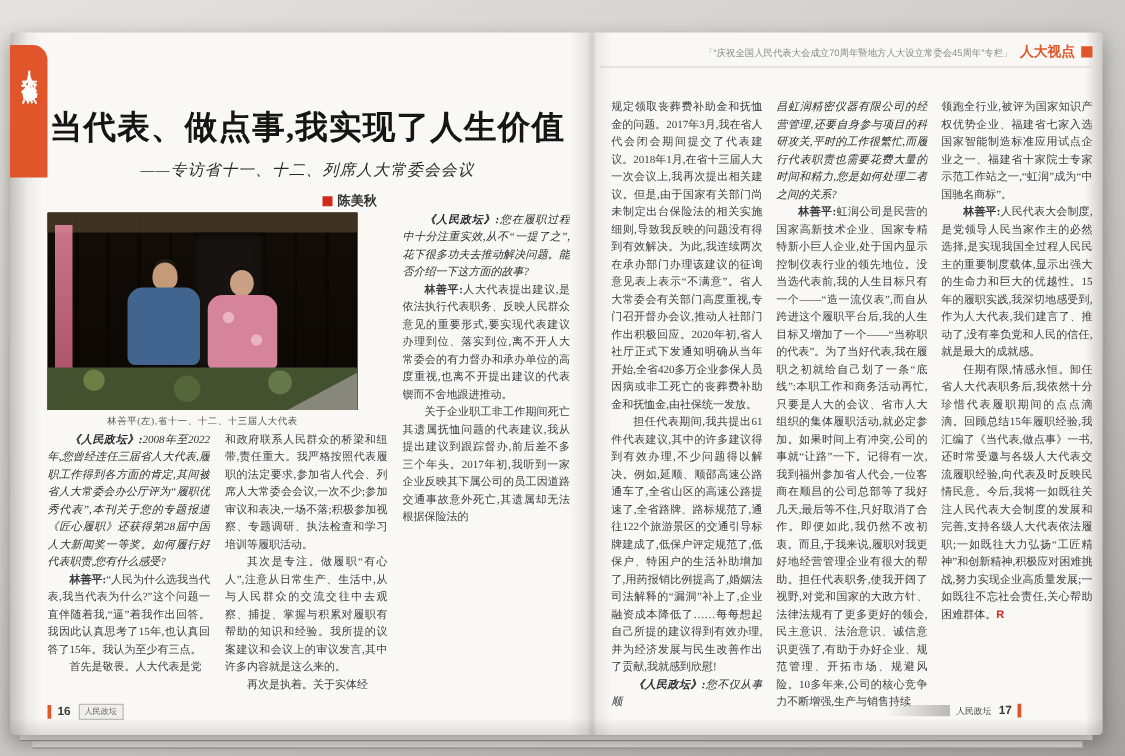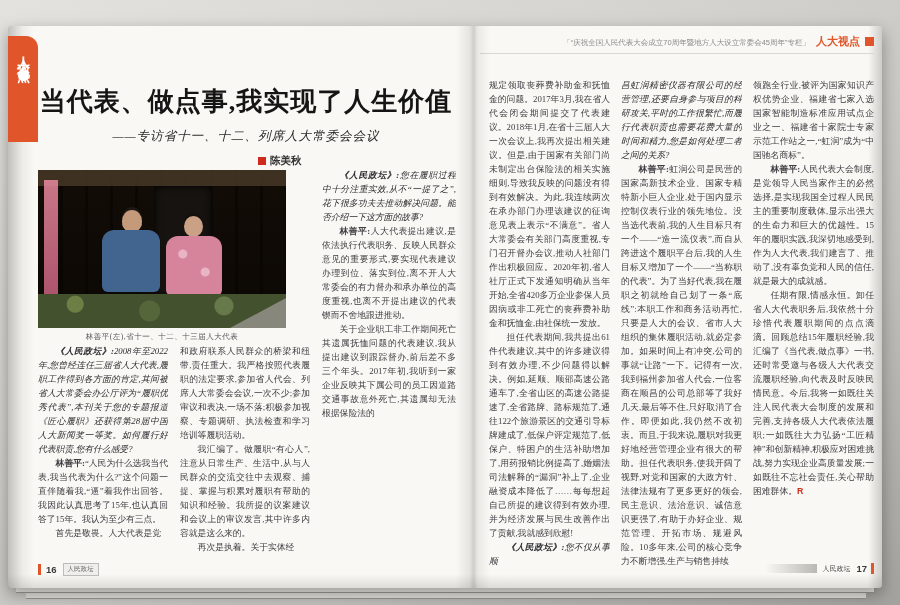--- a/index.html
+++ b/index.html
@@ -69,21 +69,21 @@
     font-family:"Liberation Sans",sans-serif;white-space:nowrap;}
   .rp-header .section{color:#e0562a;font-size:11px;font-weight:bold;margin-left:6px;font-family:"Liberation Serif",serif;}
   .rp-header .sq{display:inline-block;width:9px;height:9px;background:#e0562a;margin-left:5px;vertical-align:-1px;}
   .rp-rule{position:absolute;left:472px;top:27px;width:394px;height:1px;background:#d9d7d2;}
 
   
   .footer-l{position:absolute;left:30px;top:537px;display:flex;align-items:center;font-family:"Liberation Sans",sans-serif;}
   .footer-l .bar{width:3px;height:11px;background:#e0562a;margin-right:5px;}
   .footer-l .num{font-size:9.5px;font-weight:bold;color:#3a3a3a;margin-right:6px;}
   .footer-l .mag{font-size:6.5px;color:#666;border:1px solid #bbb;background:#efeeea;padding:1px 4px;}
-  .footer-r{position:absolute;left:700px;top:537px;width:166px;display:flex;align-items:center;justify-content:flex-end;font-family:"Liberation Sans",sans-serif;}
+  .footer-r{position:absolute;left:700px;top:537px;width:166px;display:flex;align-items:center;font-family:"Liberation Sans",sans-serif;}
   .footer-r .grad{width:52px;height:9px;background:linear-gradient(90deg,transparent,#b9b8b4);margin-right:5px;}
   .footer-r .mag{font-size:7px;color:#444;margin-right:6px;}
   .footer-r .num{font-size:9.5px;font-weight:bold;color:#3a3a3a;margin-right:4px;}
   .footer-r .bar{width:3px;height:11px;background:#e0562a;}
 </style>
 </head>
 <body>
 
 <div class="stage">
   <div class="stack1"></div>
@@ -118,21 +118,21 @@
     <div class="caption">林善平(左),省十一、十二、十三届人大代表</div>
 
     <div class="col" id="l-col1">
       <p class="q"><span class="lead">《人民政坛》:</span><span>2008年至2022年,您曾经连任三届省人大代表,履职工作得到各方面的肯定,其间被省人大常委会办公厅评为“履职优秀代表”,本刊关于您的专题报道《匠心履职》还获得第28届中国人大新闻奖一等奖。如何履行好代表职责,您有什么感受?</span></p>
       <p><span class="lead">林善平:</span><span>“人民为什么选我当代表,我当代表为什么?”这个问题一直伴随着我,“逼”着我作出回答。我因此认真思考了15年,也认真回答了15年。我认为至少有三点。</span></p>
       <p>首先是敬畏。人大代表是党</p>
     </div>
 
     <div class="col" id="l-col2">
       <p class="noind">和政府联系人民群众的桥梁和纽带,责任重大。我严格按照代表履职的法定要求,参加省人代会、列席人大常委会会议,一次不少;参加审议和表决,一场不落;积极参加视察、专题调研、执法检查和学习培训等履职活动。</p>
-      <p>我汇编了。做履职“有心人”,注意从日常生产、生活中,从与人民群众的交流交往中去观察、捕捉、掌握与积累对履职有帮助的知识和经验。我所提的议案建议和会议上的审议发言,其中许多内容就是这么来的。</p>
+      <p>其次是专注。做履职“有心人”,注意从日常生产、生活中,从与人民群众的交流交往中去观察、捕捉、掌握与积累对履职有帮助的知识和经验。我所提的议案建议和会议上的审议发言,其中许多内容就是这么来的。</p>
       <p>再次是执着。关于实体经</p>
     </div>
 
     <div class="col" id="l-col3">
       <p class="q"><span class="lead">《人民政坛》:</span><span>您在履职过程中十分注重实效,从不“一提了之”,花下很多功夫去推动解决问题。能否介绍一下这方面的故事?</span></p>
       <p><span class="lead">林善平:</span><span>人大代表提出建议,是依法执行代表职务、反映人民群众意见的重要形式,要实现代表建议办理到位、落实到位,离不开人大常委会的有力督办和承办单位的高度重视,也离不开提出建议的代表锲而不舍地跟进推动。</span></p>
       <p>关于企业职工非工作期间死亡其遗属抚恤问题的代表建议,我从提出建议到跟踪督办,前后差不多三个年头。2017年初,我听到一家企业反映其下属公司的员工因道路交通事故意外死亡,其遗属却无法根据保险法的</p>
     </div>
 
     <div class="footer-l">

